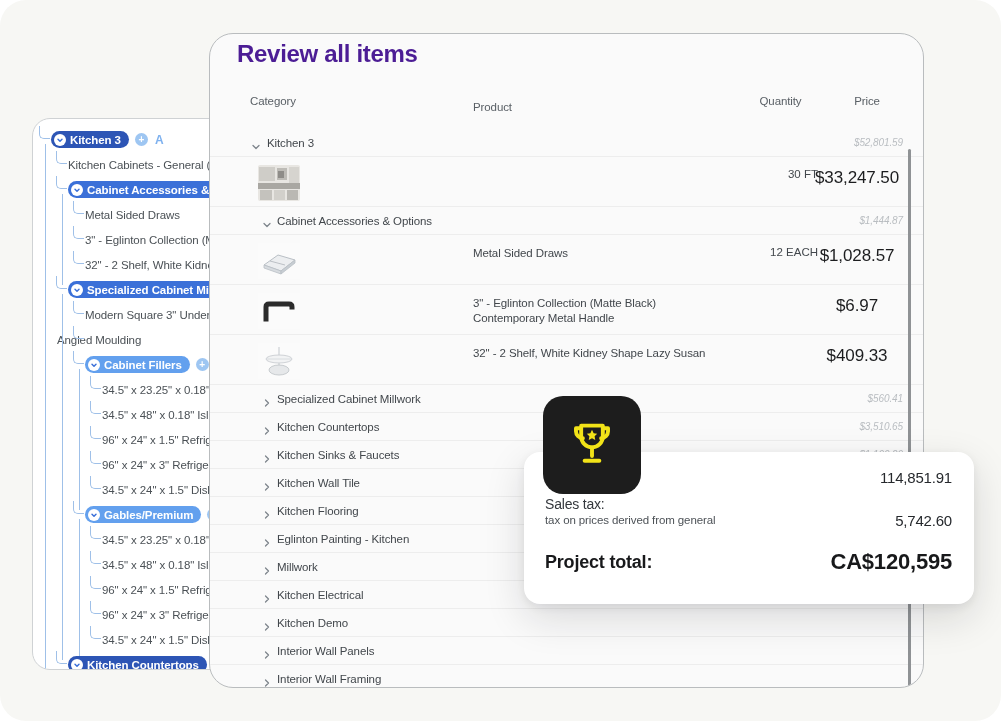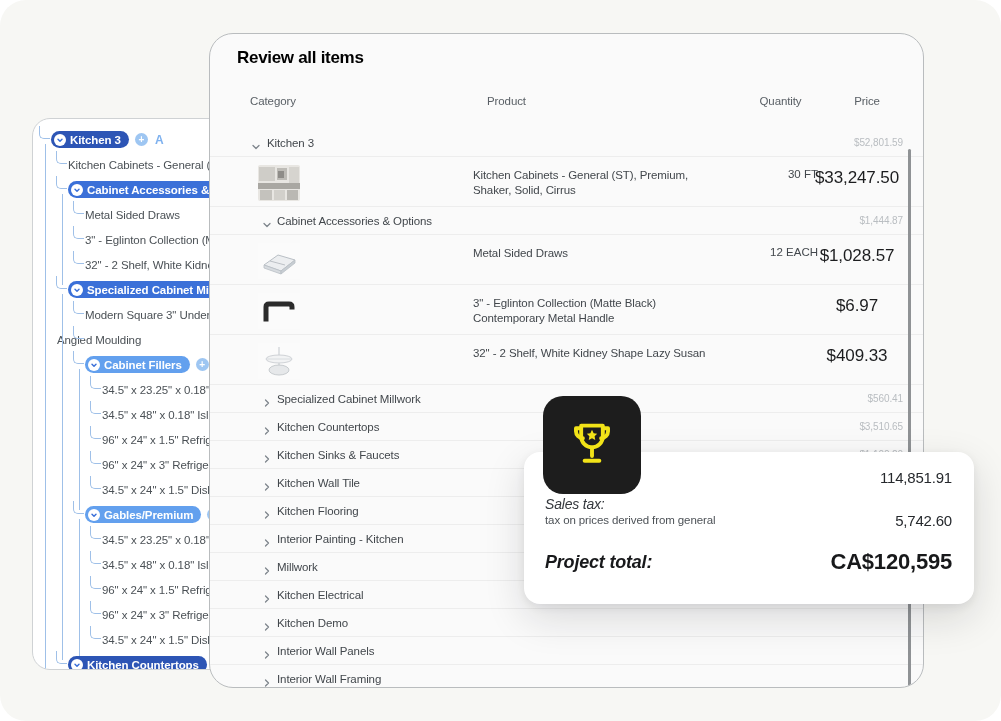--- a/index.html
+++ b/index.html
@@ -112,40 +112,40 @@
     position: absolute;
     left: 209px; top: 33px;
     width: 715px; height: 655px;
     background: #fafafa;
     border: 1px solid #b9bcbe;
     border-radius: 24px;
     overflow: hidden;
   }
   #main-title {
     position: absolute;
-    left: 27px; top: 14px;
-    font-size: 17px;
+    left: 27px; top: 6px;
+    font-size: 24px;
     font-weight: 700;
-    color: #000000;
+    color: #4c1d95;
     letter-spacing: -0.3px;
   }
   #col-head {
     position: absolute;
     left: 0; right: 0; top: 61px;
     height: 28px;
   }
   #col-head .ch {
     position: absolute;
     font-size: 11.5px;
     color: #5a6066;
     letter-spacing: -0.1px;
     text-align: center;
   }
   #ch-cat   { left: 40px; }
-  #ch-prod  { left: 277px; }
+  #ch-prod  { left: 263px; margin-top: 6px; }
   #ch-qty   { left: 533px; width: 75px; text-align: right; }
   #ch-price { left: 620px; width: 74px; text-align: right; }
 
   #scrollport {
     position: absolute;
     left: 0; top: 95px;
     width: 715px; height: 560px;
     overflow: hidden;
   }
   #scrolllist { position: relative; }
@@ -164,20 +164,21 @@
     position: absolute;
     font-size: 11.5px;
     color: #42474c;
     letter-spacing: -0.1px;
     top: 8px;
   }
   .grow .gprice {
     position: absolute;
     right: 22px; top: 8px;
     font-size: 10px;
+    font-style: italic;
     color: #b9bdc1;
     letter-spacing: -0.1px;
   }
   .lvl0 .gcaret { left: 40px; }
   .lvl0 .glabel { left: 57px; }
   .lvl1 .gcaret { left: 51px; }
   .lvl1 .glabel { left: 67px; }
 
   .prow {
     position: relative;
@@ -257,21 +258,20 @@
     position: absolute;
     left: 21px; right: 22px;
   }
   #row-subtotal { top: 15px; height: 26px; }
   #row-tax { top: 44px; height: 34px; }
   #row-total { top: 100px; height: 30px; }
   .tlabel {
     position: absolute; left: 0; top: 0;
     font-size: 14px; color: #34383d;
     letter-spacing: -0.2px;
-    font-style: italic;
   }
   .tsub {
     position: absolute; left: 0; top: 18px;
     font-size: 11.5px; color: #4d5257;
     letter-spacing: -0.1px;
   }
   .tval {
     position: absolute; right: 0; top: 2px;
     font-size: 15px; color: #26292d;
     letter-spacing: -0.2px;
@@ -588,21 +588,20 @@
                 <rect x="1" y="2" width="16" height="14" fill="#cfcdc8"></rect>
                 <rect x="19" y="3" width="10" height="12" fill="#bdbbb6"></rect>
                 <rect x="31" y="2" width="10" height="16" fill="#d6d4cf"></rect>
                 <rect x="0" y="18" width="42" height="6" fill="#a9a7a2"></rect>
                 <rect x="2" y="25" width="12" height="10" fill="#c4c2bd"></rect>
                 <rect x="16" y="25" width="11" height="10" fill="#d2d0cb"></rect>
                 <rect x="29" y="25" width="11" height="10" fill="#bab8b3"></rect>
                 <rect x="20" y="6" width="6" height="7" fill="#8e8c88"></rect>
               </svg>
             </span>
-            <span class="pname">Kitchen Cabinets - General (ST), Premium, Shaker, Solid, Cirrus</span>
             <span class="pqty">30 FT</span>
             <span class="pprice">$33,247.50</span>
           </div>
           <div class="grow lvl1">
             <span class="gcaret"><svg width="12" height="12" viewBox="0 0 12 12" fill="none" stroke="#7d848b" stroke-width="1.25" stroke-linecap="round" stroke-linejoin="round">
                 <path d="M3 4.5 L6 7.5 L9 4.5"></path>
               </svg></span>
             <span class="glabel">Cabinet Accessories &amp; Options</span>
             <span class="gprice">$1,444.87</span>
           </div>
@@ -677,21 +676,21 @@
             <span class="gcaret"><svg width="12" height="12" viewBox="0 0 12 12" fill="none" stroke="#7d848b" stroke-width="1.25" stroke-linecap="round" stroke-linejoin="round">
                 <path d="M4.5 3 L7.5 6 L4.5 9"></path>
               </svg></span>
             <span class="glabel">Kitchen Flooring</span>
             <span class="gprice">$1,633.05</span>
           </div>
           <div class="grow lvl1">
             <span class="gcaret"><svg width="12" height="12" viewBox="0 0 12 12" fill="none" stroke="#7d848b" stroke-width="1.25" stroke-linecap="round" stroke-linejoin="round">
                 <path d="M4.5 3 L7.5 6 L4.5 9"></path>
               </svg></span>
-            <span class="glabel">Interior Painting - Kitchen</span>
+            <span class="glabel">Eglinton Painting - Kitchen</span>
             <span class="gprice"></span>
           </div>
           <div class="grow lvl1">
             <span class="gcaret"><svg width="12" height="12" viewBox="0 0 12 12" fill="none" stroke="#7d848b" stroke-width="1.25" stroke-linecap="round" stroke-linejoin="round">
                 <path d="M4.5 3 L7.5 6 L4.5 9"></path>
               </svg></span>
             <span class="glabel">Millwork</span>
             <span class="gprice"></span>
           </div>
           <div class="grow lvl1">

